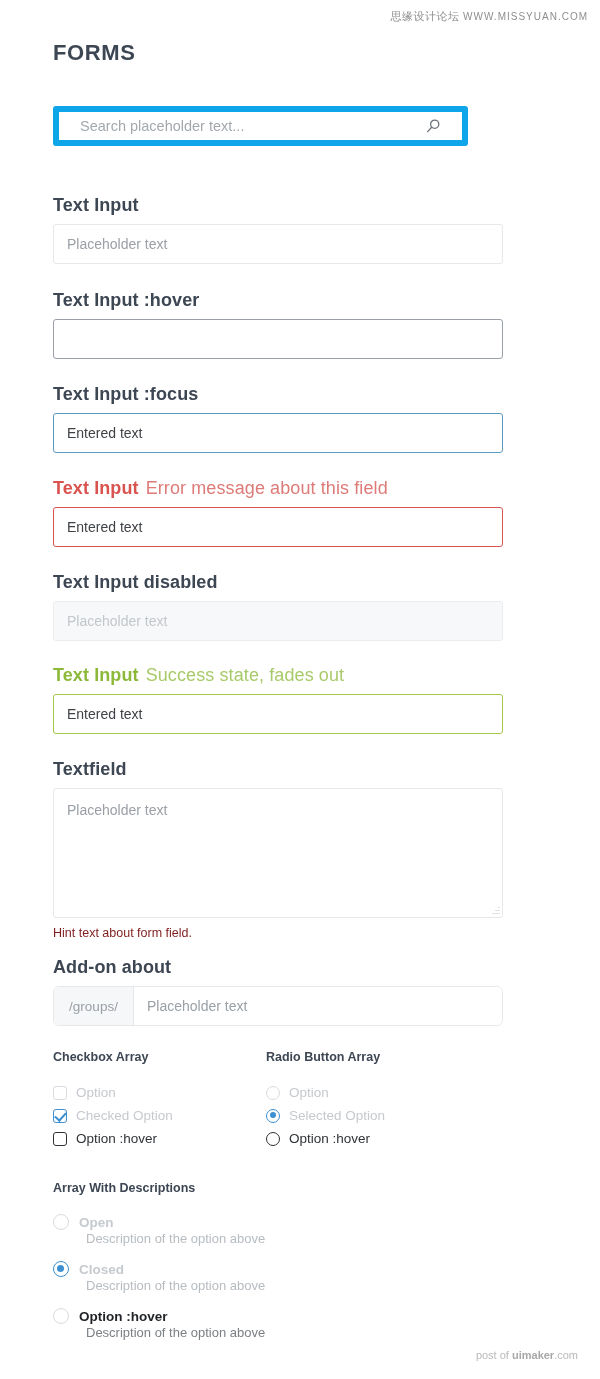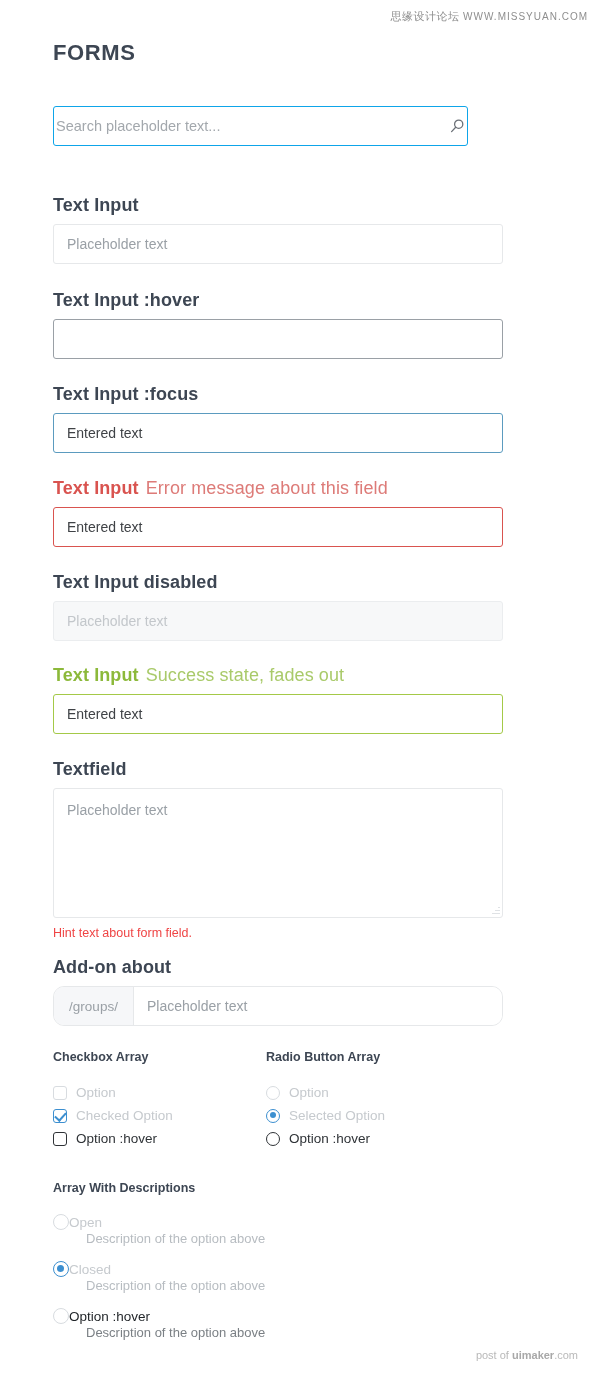--- a/index.html
+++ b/index.html
@@ -51,22 +51,22 @@
   .input-box.hover  { border-color: #9aa0a6; }
   .input-box.focus  { border-color: #5b9bbf; }
   .input-box.error  { border-color: #d9534f; }
   .input-box.success{ border-color: #a4c948; }
   .input-box.disabled { background: #f7f8f9; border-color: #ebedef; color: #c3c7cb; }
 
   
   .search-wrap {
     position: absolute; left: 53px; top: 106px;
     width: 415px; height: 40px;
-    border: 1px solid #0ea5e9; border-radius: 3px;
-    display: flex; align-items: center; padding: 0 2px;
+    border: 6px solid #0ea5e9; border-radius: 3px;
+    display: flex; align-items: center; padding: 0 21px;
   }
   .search-wrap .ph { flex: 1; font-size: 14.5px; color: #a3a8ad; }
   .search-icon { width: 16px; height: 16px; color: #6b7077; }
 
   
   .sec { position: absolute; left: 53px; }
 
   
   .textarea-box {
     width: 450px; height: 130px;
@@ -76,26 +76,26 @@
   }
   .resize-grip {
     position: absolute; right: 2px; bottom: 2px; width: 9px; height: 9px;
   }
   .resize-grip i {
     position: absolute; right: 0; background: #dfe2e5; height: 1px;
   }
   .resize-grip i:nth-child(1){ bottom: 1px; width: 8px; }
   .resize-grip i:nth-child(2){ bottom: 4px; width: 5px; }
   .resize-grip i:nth-child(3){ bottom: 7px; width: 2px; }
-  .hint-text { font-size: 12.5px; color: #ef4444; margin-top: 8px; }
+  .hint-text { font-size: 12.5px; color: #7f1d1d; margin-top: 8px; }
 
   
   .addon-wrap {
     width: 450px; height: 40px; display: flex;
-    border: 1px solid #e6e8ea; border-radius: 11px; overflow: hidden;
+    border: 1px solid #e6e8ea; border-radius: 6px; overflow: hidden;
   }
   .addon-prefix {
     width: 80px; background: #f6f7f9;
     border-right: 1px solid #e6e8ea;
     display: flex; align-items: center; justify-content: center;
     font-size: 13.5px; color: #9aa0a6;
   }
   .addon-input {
     flex: 1; display: flex; align-items: center; padding: 0 13px;
     font-size: 14px; color: #9aa0a6; background: #fff;
@@ -136,21 +136,21 @@
   .radio.checked { border-color: #3c8fd0; }
   .radio.checked::after {
     content: ""; position: absolute; left: 2.5px; top: 2.5px;
     width: 6px; height: 6px; border-radius: 50%; background: #3c8fd0;
   }
 
   
   .desc-item { margin-bottom: 15px; }
   .desc-head { display: flex; align-items: center; }
   .desc-title {
-    font-size: 13.5px; font-weight: normal; color: #c6cace; 
+    font-size: 13.5px; font-weight: bold; color: #c6cace; margin-left: 10px;
   }
   .desc-item.hover .desc-title { color: #1f2327; }
   .desc-text {
     font-size: 13px; color: #b7bcc1; margin-left: 33px; margin-top: 1px;
   }
   .desc-item.hover .desc-text { color: #7b8085; }
   .desc-item .radio { width: 16px; height: 16px; }
   .desc-item .radio.checked::after { left: 3px; top: 3px; width: 7px; height: 7px; }
 </style>
 </head>

